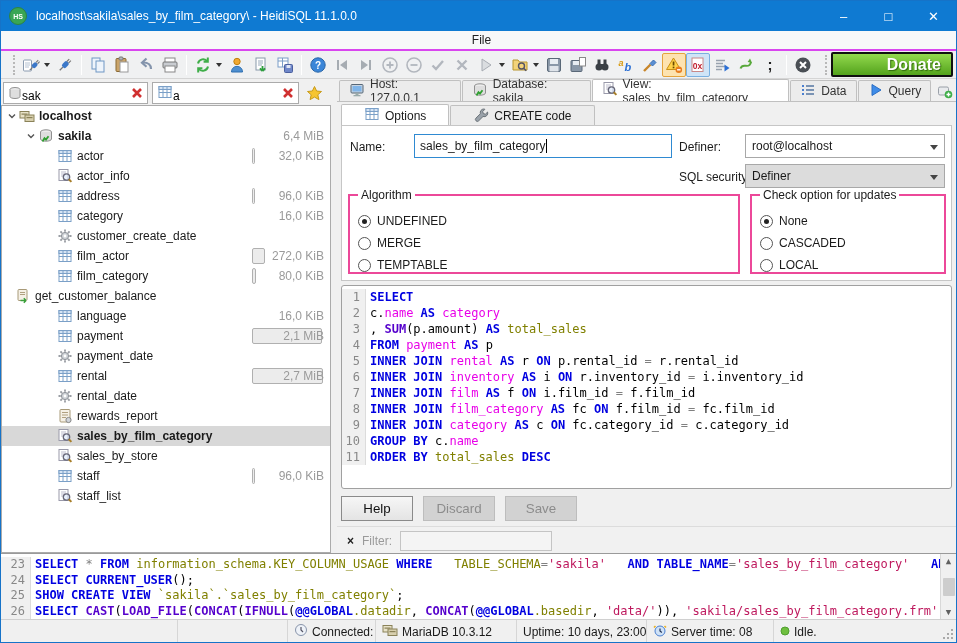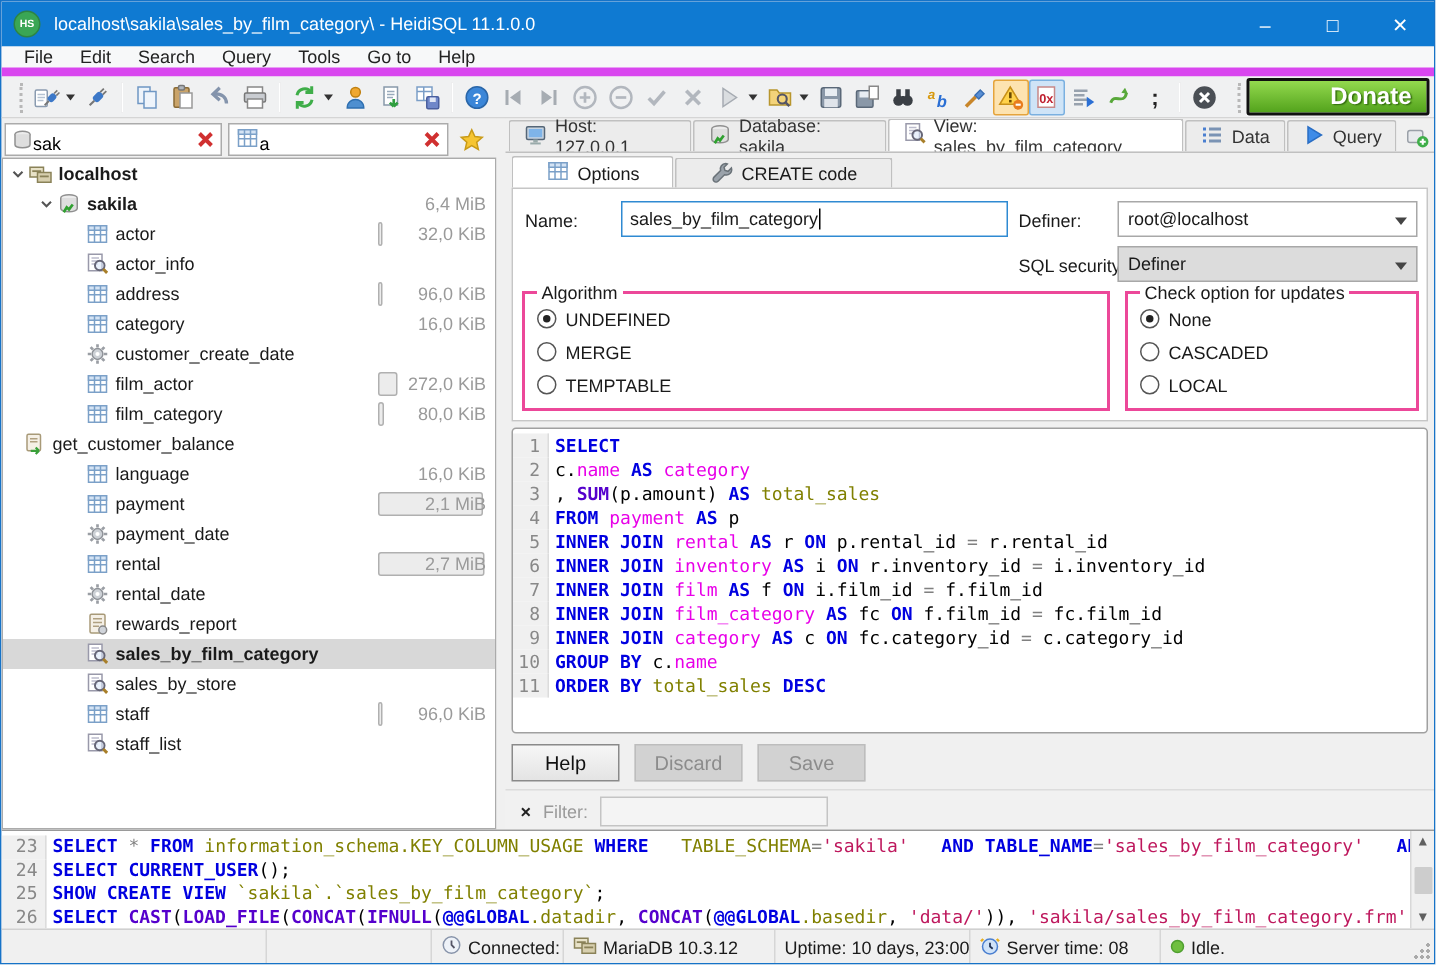--- a/index.html
+++ b/index.html
@@ -8,21 +8,21 @@
   .window { position:relative; width:957px; height:643px; border:1px solid #1673c8; background:#f0f0f0; overflow:hidden; }
 
   
   .titlebar { position:absolute; left:0; top:0; width:100%; height:30px; background:#0f7ad2; display:flex; align-items:center; }
   .logo { width:18px; height:18px; margin-left:8px; border-radius:50%; background:#3aa655; color:#fff; font-size:7px; font-weight:bold; display:flex; align-items:center; justify-content:center; border:1px solid #2d8443; }
   .title { color:#fff; margin-left:9px; font-size:12px; flex:1; white-space:nowrap; }
   .win-controls { display:flex; height:30px; }
   .win-btn { width:45px; height:30px; color:#fff; display:flex; align-items:center; justify-content:center; font-size:13px; }
 
   
-  .menubar { position:absolute; left:0; top:30px; width:100%; height:20px; background:#f7f8f9; display:flex; align-items:center; padding-left:6px; border-bottom:6px solid #d946ef; }
+  .menubar { position:absolute; left:0; top:30px; width:100%; height:20px; background:#f7f8f9; display:flex; align-items:center; padding-left:6px; border-bottom:2px solid #d946ef;flex-direction:column; }
   .menu-item { padding:2px 9px; color:#222; }
 
   
   .toolbar { position:absolute; left:0; top:50px; width:100%; height:28px; background:#f0f1f2; border-bottom:1px solid #d5d5d5; display:flex; align-items:center; padding-left:8px; }
   .grip { height:20px; border-left:2px dotted #b8b8b8; margin:0 4px; }
   .tbtn { width:24px; height:24px; display:flex; align-items:center; justify-content:center; border:1px solid transparent; border-radius:2px; position:relative; }
   .tbtn.disabled { opacity:.85; }
   .tbtn.active-orange { background:#fde3b0; border-color:#e5a43c; }
   .tbtn.active-blue { background:#cfe4f7; border-color:#7ab0e0; }
   .dd { width:0; height:0; border-left:3px solid transparent; border-right:3px solid transparent; border-top:4px solid #333; margin:0 3px 0 1px; }
@@ -69,21 +69,21 @@
 
   .formpanel { position:absolute; left:4px; top:23px; width:611px; height:156px; background:#fff; border:1px solid #c6c6c6; }
   .flabel { position:absolute; color:#1a1a1a; }
   .fakeinput { position:absolute; height:24px; background:#fff; border:1px solid #2f8ad2; display:flex; align-items:center; padding:0 5px; }
   .caret { display:inline-block; width:1px; height:14px; background:#000; margin-left:1px; }
   .combo { position:absolute; height:24px; background:#fff; border:1px solid #a8a8a8; display:flex; align-items:center; padding:0 22px 0 6px; }
   .combo.gray { background:#dcdcdc; }
   .combo .carr { position:absolute; right:6px; top:10px; width:0; height:0; border-left:4px solid transparent; border-right:4px solid transparent; border-top:5px solid #444; }
   fieldset { position:absolute; border:2px solid #ec4899; padding:4px 8px; }
   fieldset legend { padding:0 3px; font-size:12px; color:#1a1a1a; }
-  .radio-row { display:flex; align-items:flex-start; height:22px; gap:6px; }
+  .radio-row { display:flex; align-items:flex-end; height:22px; gap:6px; }
   .radio { width:13px; height:13px; border:1px solid #555; border-radius:50%; background:#fff; position:relative; }
   .radio.checked::after { content:""; position:absolute; left:3px; top:3px; width:5px; height:5px; border-radius:50%; background:#222; }
 
   
   .editor { position:absolute; left:4px; top:183px; width:611px; height:204px; background:#fff; border:1px solid #a0a0a0; border-radius:3px; overflow:hidden; font-family:"DejaVu Sans Mono", monospace; font-size:12px; }
   .cline { display:flex; height:16px; line-height:16px; white-space:pre; }
   .lnum { width:24px; padding-right:5px; text-align:right; color:#888; background:#f0f0f0; border-right:1px solid #dcdcdc; flex:none; }
   .ctext { padding-left:4px; }
   .tk-kw { color:#0000e0; font-weight:bold; }
   .tk-fn { color:#5500cc; font-weight:bold; }

